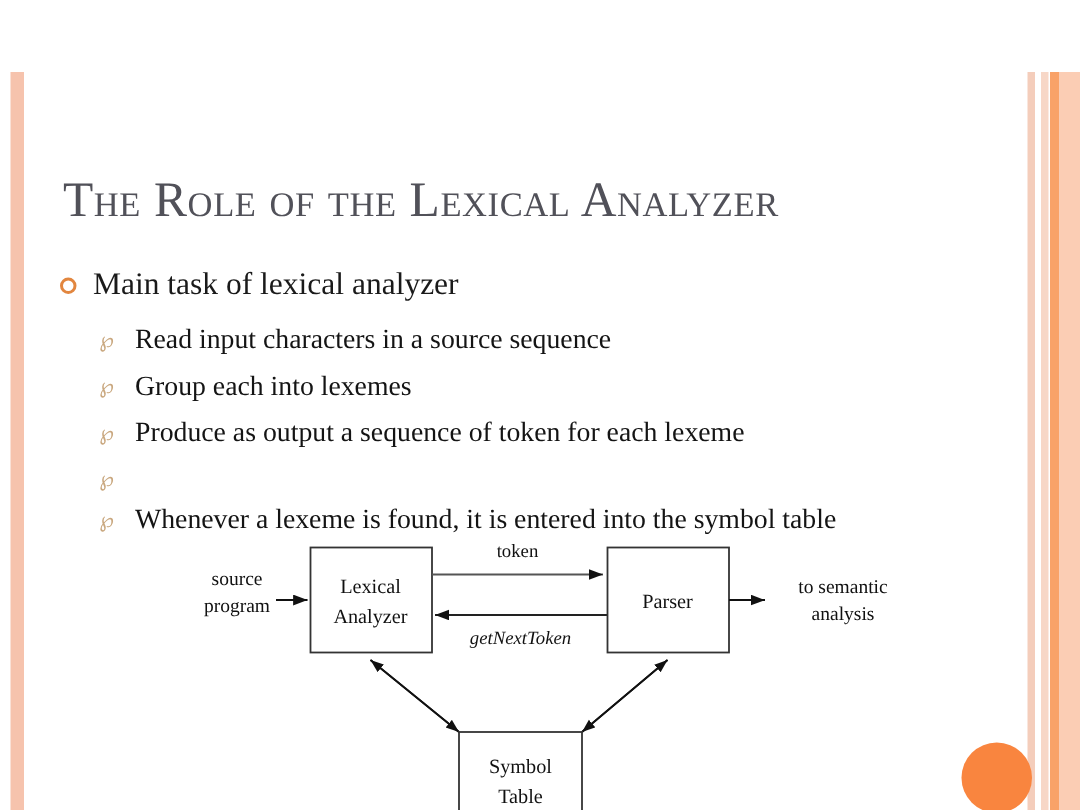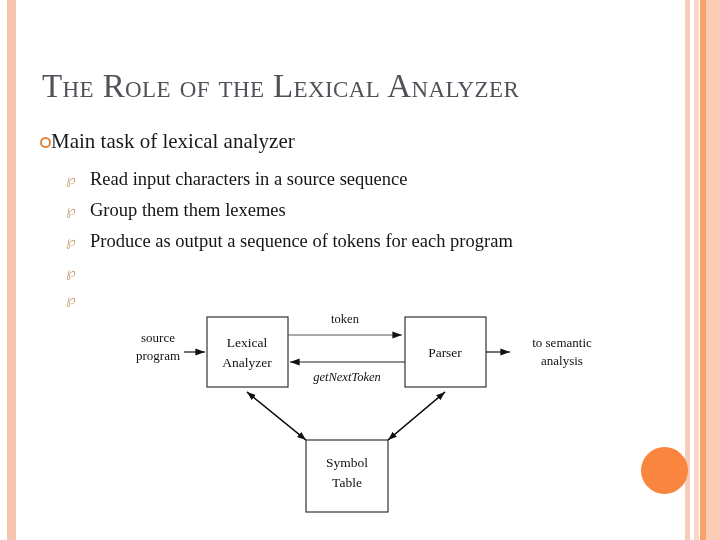--- a/index.html
+++ b/index.html
@@ -3,21 +3,21 @@
 <meta charset="utf-8">
 <style>
   html,body{margin:0;padding:0;}
   body{
     width:720px;height:540px;
     background:#ffffff;
     font-family:"Liberation Serif", serif;
     overflow:hidden;
     position:relative;
   }
-  .slide{position:absolute;inset:0;background:#fff;}
+  .slide{position:absolute;inset:0;background:#fff;margin-top:48px;}
 
   
   .stripe{position:absolute;top:0;bottom:0;}
   .stripe-left{left:7px;width:9px;background:#f6c3ad;}
   .stripe-r1{right:30px;width:5px;background:#f4cdbb;}
   .stripe-r2{right:21px;width:5px;background:#f7d7c7;}
   .stripe-r3{right:14px;width:6px;background:#f9a268;}
   .stripe-r4{right:0px;width:14px;background:#fbcdb4;}
 
   
@@ -27,21 +27,21 @@
     font-family:"Liberation Serif", serif;
     font-size:33px;
     font-variant:small-caps;
     letter-spacing:0.4px;
     white-space:nowrap;
   }
 
   
   .bullet-l1{
     position:absolute;left:40px;top:128px;
-    display:flex;align-items:flex-start;
+    display:flex;align-items:flex-start;gap:11px;
   }
   .ring{
     width:11px;height:11px;border-radius:50%;
     border:2.4px solid #e2863f;
     box-sizing:border-box;margin-top:9px;flex:none;
   }
   .bullet-l1-text{
     font-size:21px;color:#1a1a1a;line-height:26px;
     font-family:"Liberation Serif", serif;
   }
@@ -112,31 +112,32 @@
     <span class="bullet-l1-text">Main task of lexical analyzer</span>
   </div>
 
   <div class="sublist">
     <div class="sub-item">
       <span class="sub-mark">℘</span>
       <span class="sub-text">Read input characters in a source sequence</span>
     </div>
     <div class="sub-item">
       <span class="sub-mark">℘</span>
-      <span class="sub-text">Group them them lexemes</span>
+      <span class="sub-text">Group each into lexemes</span>
     </div>
     <div class="sub-item">
       <span class="sub-mark">℘</span>
-      <span class="sub-text">Produce as output a sequence of tokens for each program</span>
+      <span class="sub-text">Produce as output a sequence of token for each lexeme</span>
     </div>
     <div class="sub-item">
       <span class="sub-mark">℘</span>
     </div>
     <div class="sub-item">
       <span class="sub-mark">℘</span>
+      <span class="sub-text">Whenever a lexeme is found, it is entered into the symbol table</span>
     </div>
   </div>
 
   <div class="diagram">
     <svg width="520" height="215" viewBox="0 0 520 215" xmlns="http://www.w3.org/2000/svg">
       <defs>
         <marker id="ah" markerWidth="9" markerHeight="9" refX="8" refY="3" orient="auto">
           <path d="M0,0 L8,3 L0,6 z" fill="#111"></path>
         </marker>
       </defs>

